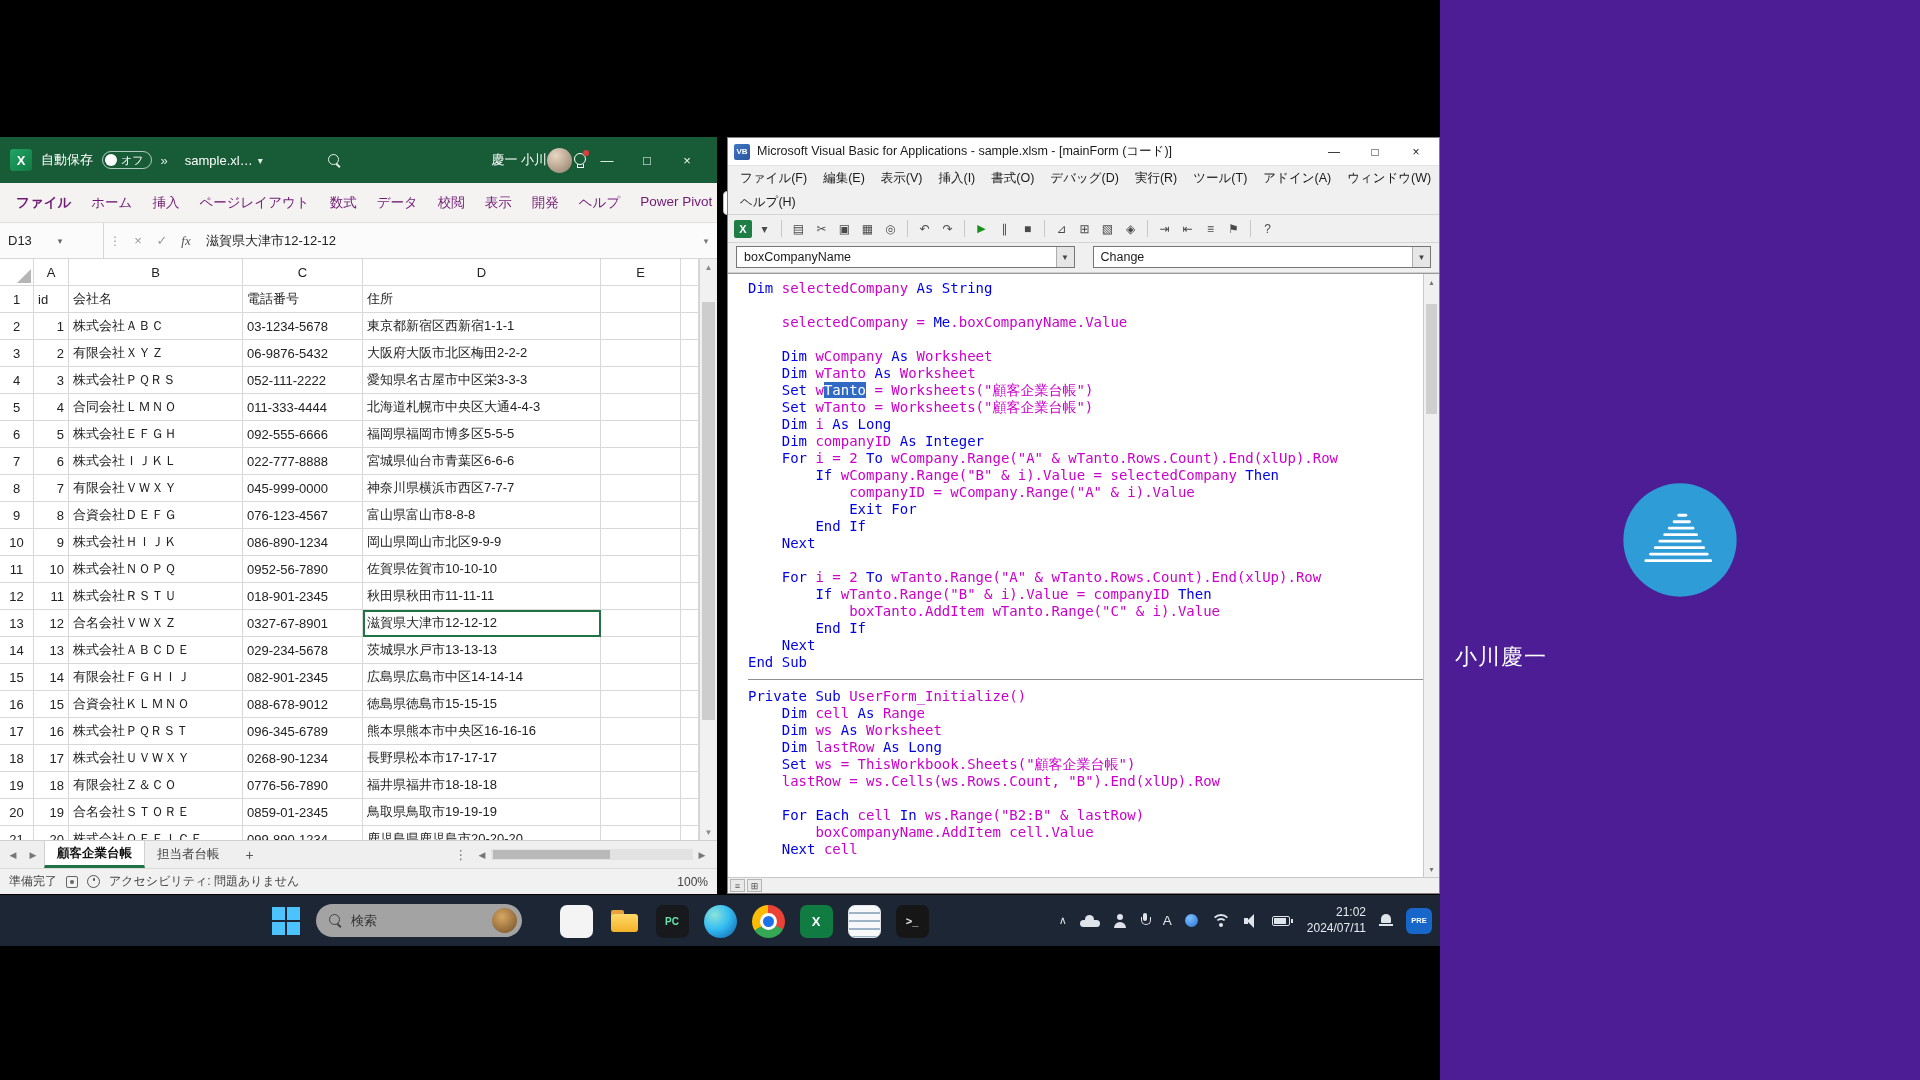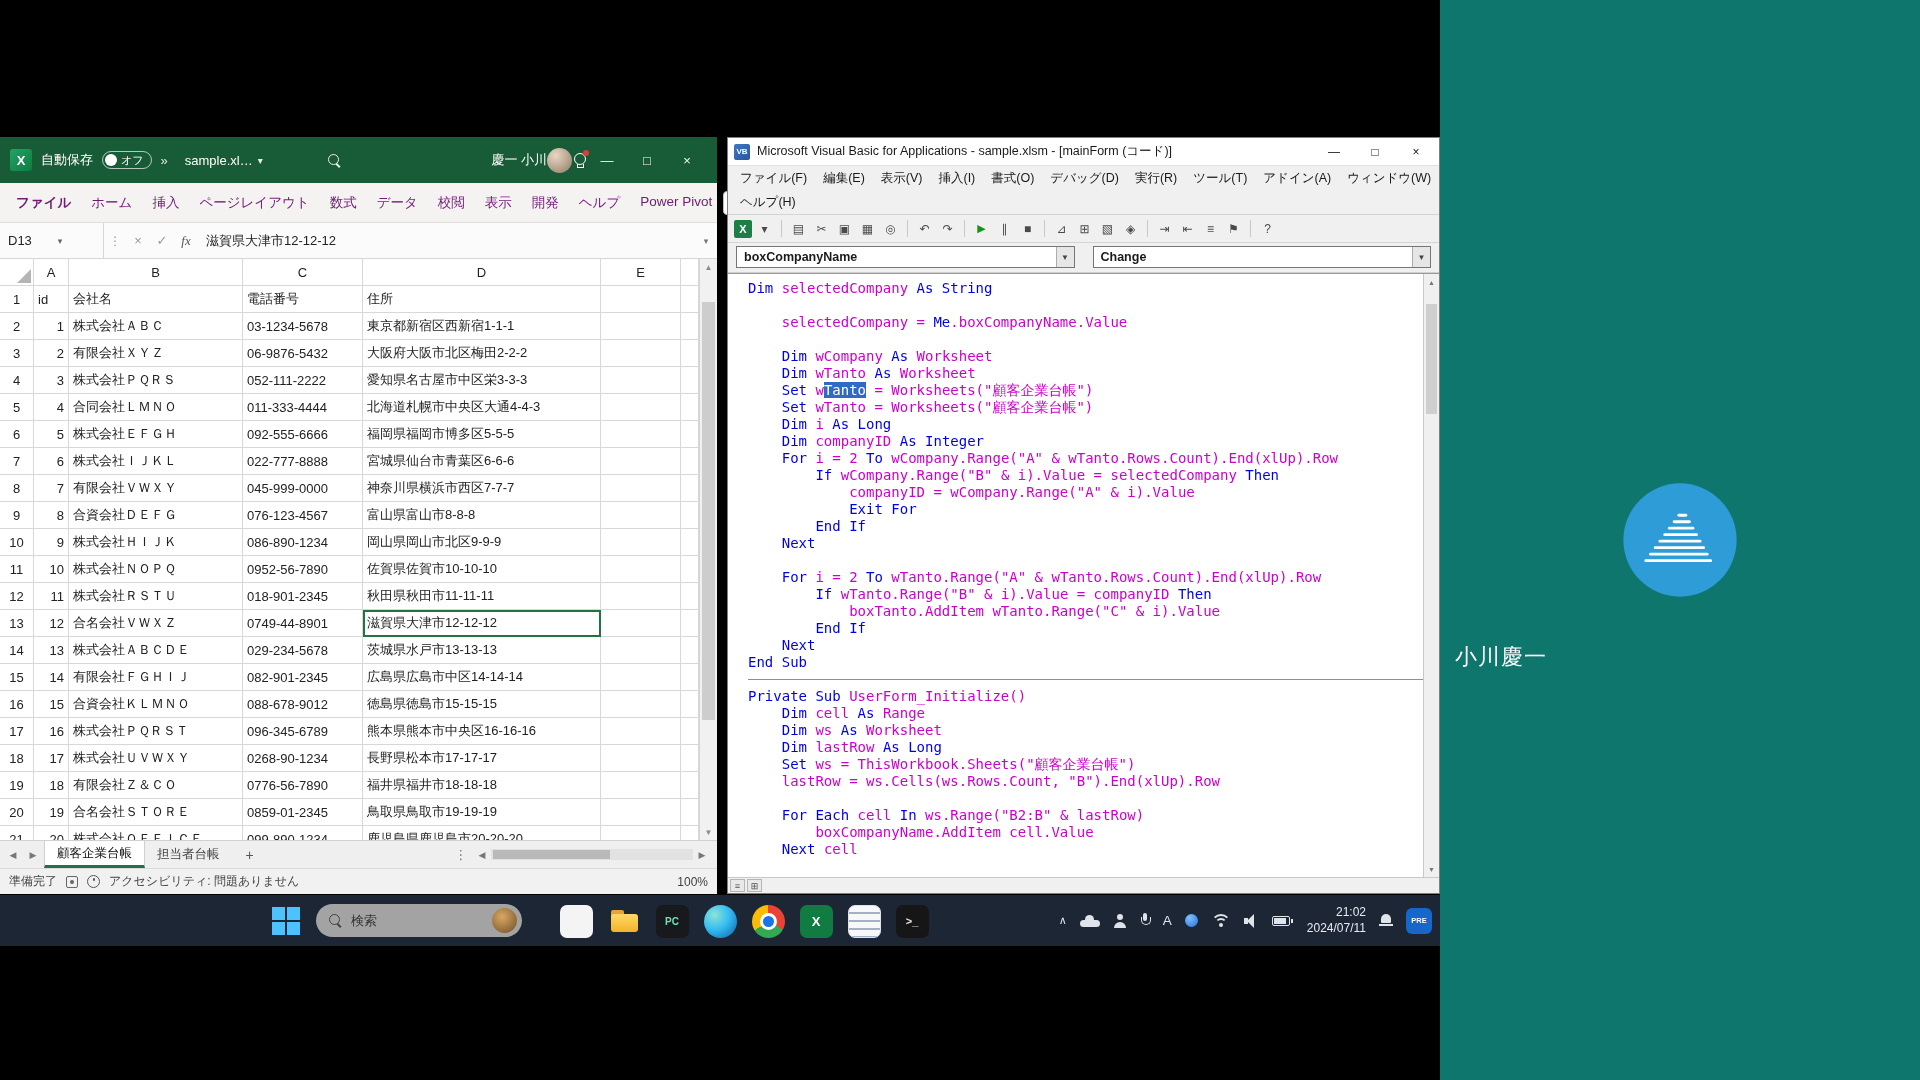--- a/index.html
+++ b/index.html
@@ -73,21 +73,21 @@
     display:flex;flex-direction:column;align-items:center;color:#8a8a8a;font-size:8px}
   .sbtn{height:16px;display:flex;align-items:center}
   .vtrack{flex:1;width:100%;position:relative}
   .vthumb{position:absolute;left:2px;right:2px;top:5%;height:76%;background:#CDCDCD}
 
   .xl-tabbar{height:28px;background:#EFEFEF;border-top:1px solid #D0D0D0;display:flex;align-items:center;
     font-size:12.5px;color:#555;flex:0 0 auto;padding:0 4px;gap:2px}
   .nav{width:18px;text-align:center;font-size:9px;color:#777}
   .tablist{display:flex;height:100%}
   .sheet-tab{padding:0 12px;display:flex;align-items:center;color:#444;background:transparent;height:100%}
-  .sheet-tab.active{background:#fff;color:#111;font-weight:normal;border-bottom:3px solid #217346;border-left:1px solid #D0D0D0;border-right:1px solid #D0D0D0}
+  .sheet-tab.active{background:#fff;color:#111;font-weight:bold;border-bottom:3px solid #217346;border-left:1px solid #D0D0D0;border-right:1px solid #D0D0D0}
   .addsheet{width:20px;height:20px;border-radius:50%;display:flex;align-items:center;justify-content:center;
     font-size:14px;color:#555;margin-left:6px}
   .tdots{color:#777;padding:0 4px}
   .hscroll{display:flex;align-items:center;width:238px;height:100%;margin-right:2px}
   .htrack{flex:1;height:11px;background:#E2E2E2;position:relative}
   .hthumb{position:absolute;left:2px;top:1px;bottom:1px;width:58%;background:#B9B9B9}
 
   .xl-status{height:26px;background:#F1F1F1;border-top:1px solid #DADADA;display:flex;align-items:center;
     font-size:12px;color:#444;gap:9px;padding:0 9px;flex:0 0 auto}
   .macro-rec{width:12px;height:12px;border:1.3px solid #666;border-radius:2px;position:relative}
@@ -113,21 +113,21 @@
     border:1px solid #C9C9C9;background:#EDEDED;margin-left:2px}
   .vba-menus.second{height:24px;padding:0 4px;border-bottom:1px solid #D5D5D5;flex:0 0 auto}
   .vba-toolbar{height:28px;display:flex;align-items:center;gap:2px;padding:0 6px;background:#F0F0F0;
     border-bottom:1px solid #D5D5D5;flex:0 0 auto}
   .tb-icon{width:21px;height:21px;display:flex;align-items:center;justify-content:center;font-size:12px;color:#4a4a4a}
   .tb-icon.green{background:#1E7E45;color:#fff;border-radius:2px;font-size:11px;font-weight:bold;width:18px;height:18px}
   .tb-icon.run{color:#18921B;font-size:11px}
   .tb-sep{width:1px;height:17px;background:#C8C8C8;margin:0 4px}
   .vba-combos{display:flex;gap:18px;padding:3px 8px 4px 8px;background:#F0F0F0;border-bottom:1px solid #CFCFCF;flex:0 0 auto}
   .combo{flex:1;height:22px;background:#fff;border:1px solid #767676;display:flex;align-items:center;
-    padding-left:7px;font-weight:bold;font-size:12.5px}
+    padding-left:7px;font-weight:normal;font-size:12.5px}
   .combo-btn{margin-left:auto;width:18px;height:100%;background:#E6E6E6;border-left:1px solid #ADADAD;
     display:flex;align-items:center;justify-content:center;font-size:8px;color:#444}
   .code-area{position:relative;flex:1;background:#fff;border-top:1px solid #9a9a9a;overflow:hidden}
   .code{position:absolute;left:0;top:0;right:16px;bottom:0;padding:6px 0 0 20px;
     font-family:"DejaVu Sans Mono","Liberation Mono",monospace;font-size:14px;line-height:17px;white-space:pre;overflow:hidden}
   .cl{height:17px}
   .cl .k{color:#0000E6}
   .cl .i{color:#CC00CC}
   .cl .s{background:#316AC5;color:#fff}
   .proc-sep{border-top:1px solid #8F8F8F;margin:8px 0 8px 0;height:0}
@@ -198,21 +198,21 @@
   .tray-bat::before{content:"";position:absolute;inset:1px 3px 1px 1px;background:#DFE3EA}
   .tray-bat::after{content:"";position:absolute;right:-4px;top:2px;width:2px;height:4px;background:#DFE3EA}
   .tb-clock{font-size:12px;text-align:right;line-height:1.3;color:#E8EBF2;margin-left:4px}
   .tray-bell{position:relative;width:14px;height:15px}
   .tray-bell::before{content:"";position:absolute;left:2px;top:1px;width:10px;height:9px;background:#DFE3EA;border-radius:5px 5px 1px 1px}
   .tray-bell::after{content:"";position:absolute;left:0;top:11px;width:14px;height:2px;background:#DFE3EA}
   .tray-pinned{width:26px;height:26px;border-radius:6px;background:#1667C9;color:#fff;font-size:7.5px;font-weight:bold;
     display:flex;align-items:center;justify-content:center}
 
   
-  .side-panel{position:absolute;left:1440px;top:0;width:480px;height:1080px;background:#0f766e}
+  .side-panel{position:absolute;left:1440px;top:0;width:480px;height:1080px;background:#4c1d95}
   .side-logo{position:absolute;left:181px;top:481px;width:118px;height:118px}
   .presenter-name{position:absolute;left:15px;top:642px;color:#fff;font-size:22px;letter-spacing:1px}
 </style>
 </head>
 <body>
 
 <div class="excel" data-interactable="false">
   <div class="xl-title" data-interactable="false">
     <span class="xl-logo" data-interactable="true">X</span>
     <span data-interactable="false">自動保存</span>
@@ -360,21 +360,21 @@
         <div class="rh" data-interactable="true">12</div>
         <div class="cell num" data-interactable="true">11</div>
         <div class="cell" data-interactable="true">株式会社ＲＳＴＵ</div>
         <div class="cell" data-interactable="true">018-901-2345</div>
         <div class="cell" data-interactable="true">秋田県秋田市11-11-11</div>
         <div class="cell" data-interactable="true"></div>
         <div class="cell" data-interactable="false"></div>
         <div class="rh selhdr-row" data-interactable="true">13</div>
         <div class="cell num" data-interactable="true">12</div>
         <div class="cell" data-interactable="true">合名会社ＶＷＸＺ</div>
-        <div class="cell" data-interactable="true">0749-44-8901</div>
+        <div class="cell" data-interactable="true">0327-67-8901</div>
         <div class="cell selected" data-interactable="true">滋賀県大津市12-12-12</div>
         <div class="cell" data-interactable="true"></div>
         <div class="cell" data-interactable="false"></div>
         <div class="rh" data-interactable="true">14</div>
         <div class="cell num" data-interactable="true">13</div>
         <div class="cell" data-interactable="true">株式会社ＡＢＣＤＥ</div>
         <div class="cell" data-interactable="true">029-234-5678</div>
         <div class="cell" data-interactable="true">茨城県水戸市13-13-13</div>
         <div class="cell" data-interactable="true"></div>
         <div class="cell" data-interactable="false"></div>

